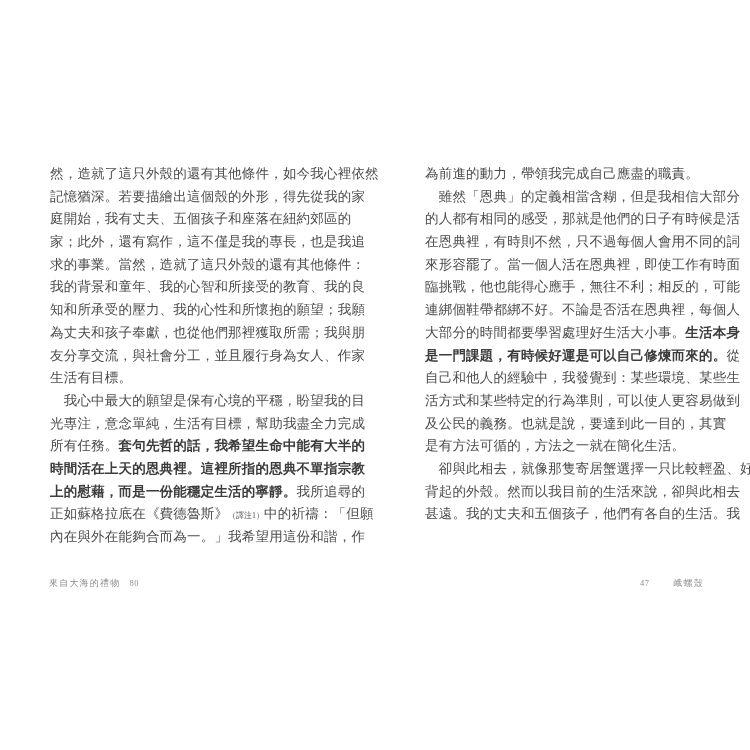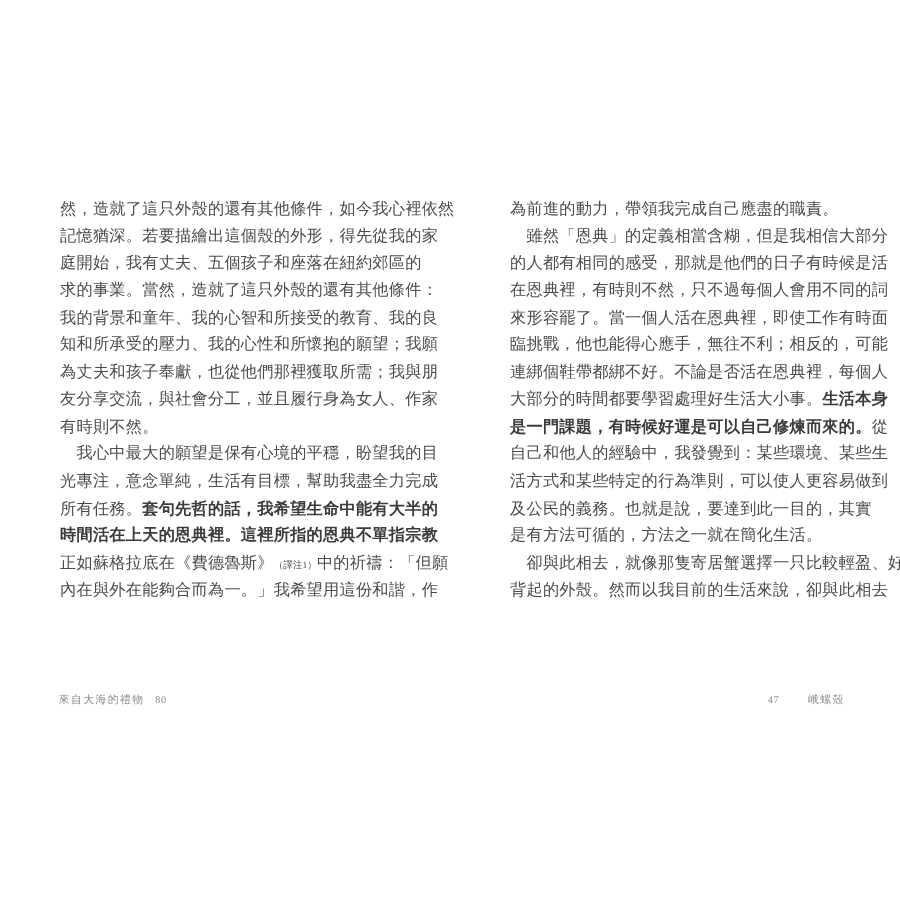--- a/index.html
+++ b/index.html
@@ -70,50 +70,53 @@
 </style>
 </head>
 <body>
 
 <div class="book-spread">
 
   <div id="left-col" class="text-col">
       <div class="line"><span>然，造就了這只外殼的還有其他條件，如今我心裡依然</span></div>
       <div class="line"><span>記憶猶深。若要描繪出這個殼的外形，得先從我的家</span></div>
       <div class="line"><span>庭開始，我有丈夫、五個孩子和座落在紐約郊區的</span></div>
+      <div class="line"><span>家；此外，還有寫作，這不僅是我的專長，也是我追</span></div>
       <div class="line"><span>求的事業。當然，造就了這只外殼的還有其他條件：</span></div>
       <div class="line"><span>我的背景和童年、我的心智和所接受的教育、我的良</span></div>
       <div class="line"><span>知和所承受的壓力、我的心性和所懷抱的願望；我願</span></div>
       <div class="line"><span>為丈夫和孩子奉獻，也從他們那裡獲取所需；我與朋</span></div>
       <div class="line"><span>友分享交流，與社會分工，並且履行身為女人、作家</span></div>
-      <div class="line"><span>有時則不然。</span></div>
+      <div class="line"><span>生活有目標。</span></div>
       <div class="line"><span>　我心中最大的願望是保有心境的平穩，盼望我的目</span></div>
       <div class="line"><span>光專注，意念單純，生活有目標，幫助我盡全力完成</span></div>
       <div class="line"><span>所有任務。</span><span class="b">套句先哲的話，我希望生命中能有大半的</span></div>
       <div class="line"><span class="b">時間活在上天的恩典裡。這裡所指的恩典不單指宗教</span></div>
+      <div class="line"><span class="b">上的慰藉，而是一份能穩定生活的寧靜。</span><span>我所追尋的</span></div>
       <div class="line"><span>正如蘇格拉底在《費德魯斯》</span><span class="note">（譯注1）</span><span>中的祈禱：「但願</span></div>
       <div class="line"><span>內在與外在能夠合而為一。」我希望用這份和諧，作</span></div>
     </div>
 
   <div id="right-col" class="text-col">
       <div class="line"><span>為前進的動力，帶領我完成自己應盡的職責。</span></div>
       <div class="line"><span>　雖然「恩典」的定義相當含糊，但是我相信大部分</span></div>
       <div class="line"><span>的人都有相同的感受，那就是他們的日子有時候是活</span></div>
       <div class="line"><span>在恩典裡，有時則不然，只不過每個人會用不同的詞</span></div>
       <div class="line"><span>來形容罷了。當一個人活在恩典裡，即使工作有時面</span></div>
       <div class="line"><span>臨挑戰，他也能得心應手，無往不利；相反的，可能</span></div>
       <div class="line"><span>連綁個鞋帶都綁不好。不論是否活在恩典裡，每個人</span></div>
       <div class="line"><span>大部分的時間都要學習處理好生活大小事。</span><span class="b">生活本身</span></div>
       <div class="line"><span class="b">是一門課題，有時候好運是可以自己修煉而來的。</span><span>從</span></div>
       <div class="line"><span>自己和他人的經驗中，我發覺到：某些環境、某些生</span></div>
       <div class="line"><span>活方式和某些特定的行為準則，可以使人更容易做到</span></div>
       <div class="line"><span>及公民的義務。也就是說，要達到此一目的，其實</span></div>
       <div class="line"><span>是有方法可循的，方法之一就在簡化生活。</span></div>
       <div class="line"><span>　卻與此相去，就像那隻寄居蟹選擇一只比較輕盈、好</span></div>
       <div class="line"><span>背起的外殼。然而以我目前的生活來說，卻與此相去</span></div>
+      <div class="line"><span>甚遠。我的丈夫和五個孩子，他們有各自的生活。我</span></div>
     </div>
 
   <div id="footer-left" class="footer">
     <span class="booktitle">來自大海的禮物</span><span class="pagenum">80</span>
   </div>
 
   <div id="footer-right" class="footer">
     <span class="pagenum">47</span><span class="chapter">峨螺殼</span>
   </div>
 

